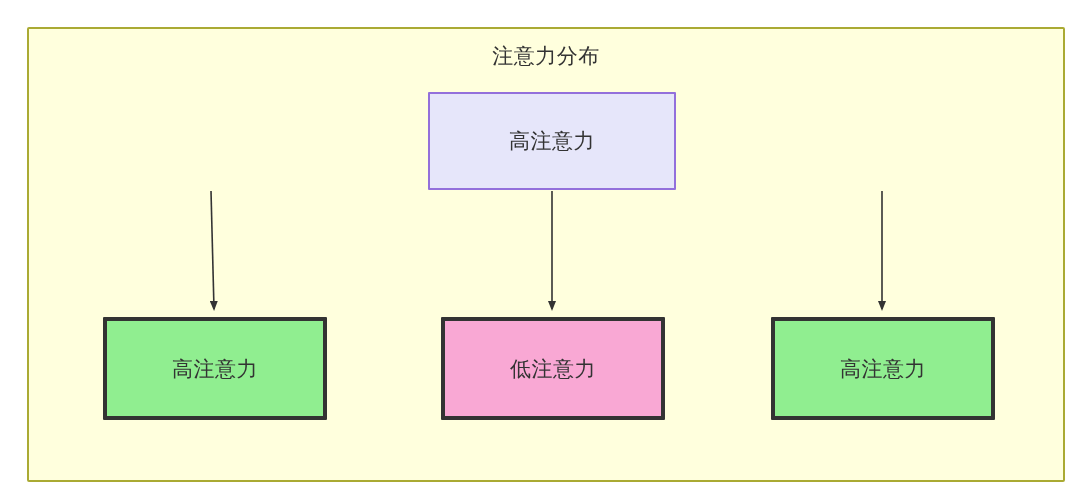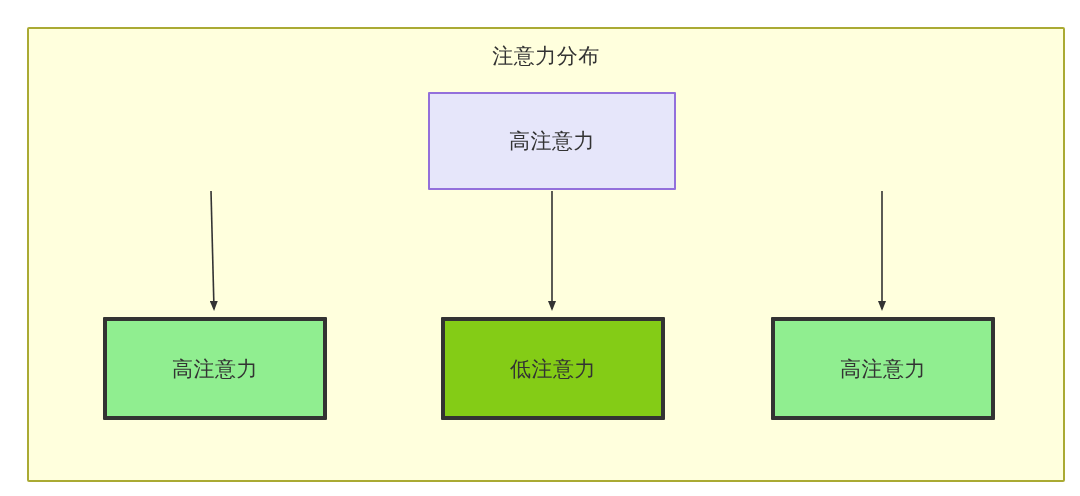--- a/index.html
+++ b/index.html
@@ -79,21 +79,21 @@
 
   .node-result {
     width: 224px;
     height: 103px;
     border: 4px solid #333333;
     border-radius: 1px;
     font-size: 21px;
   }
 
   .fill-high { background: #90ee90; }
-  .fill-low  { background: #84cc16; }
+  .fill-low  { background: #f9a8d4; }
 
   
   .col-1.node-source { left: 86px;  top: 92px; }
   .col-2.node-source { left: 428px; top: 92px; }
   .col-3.node-source { left: 758px; top: 92px; }
 
   .col-1.node-result { left: 103px; top: 317px; }
   .col-2.node-result { left: 441px; top: 317px; }
   .col-3.node-result { left: 771px; top: 317px; }
 </style>

